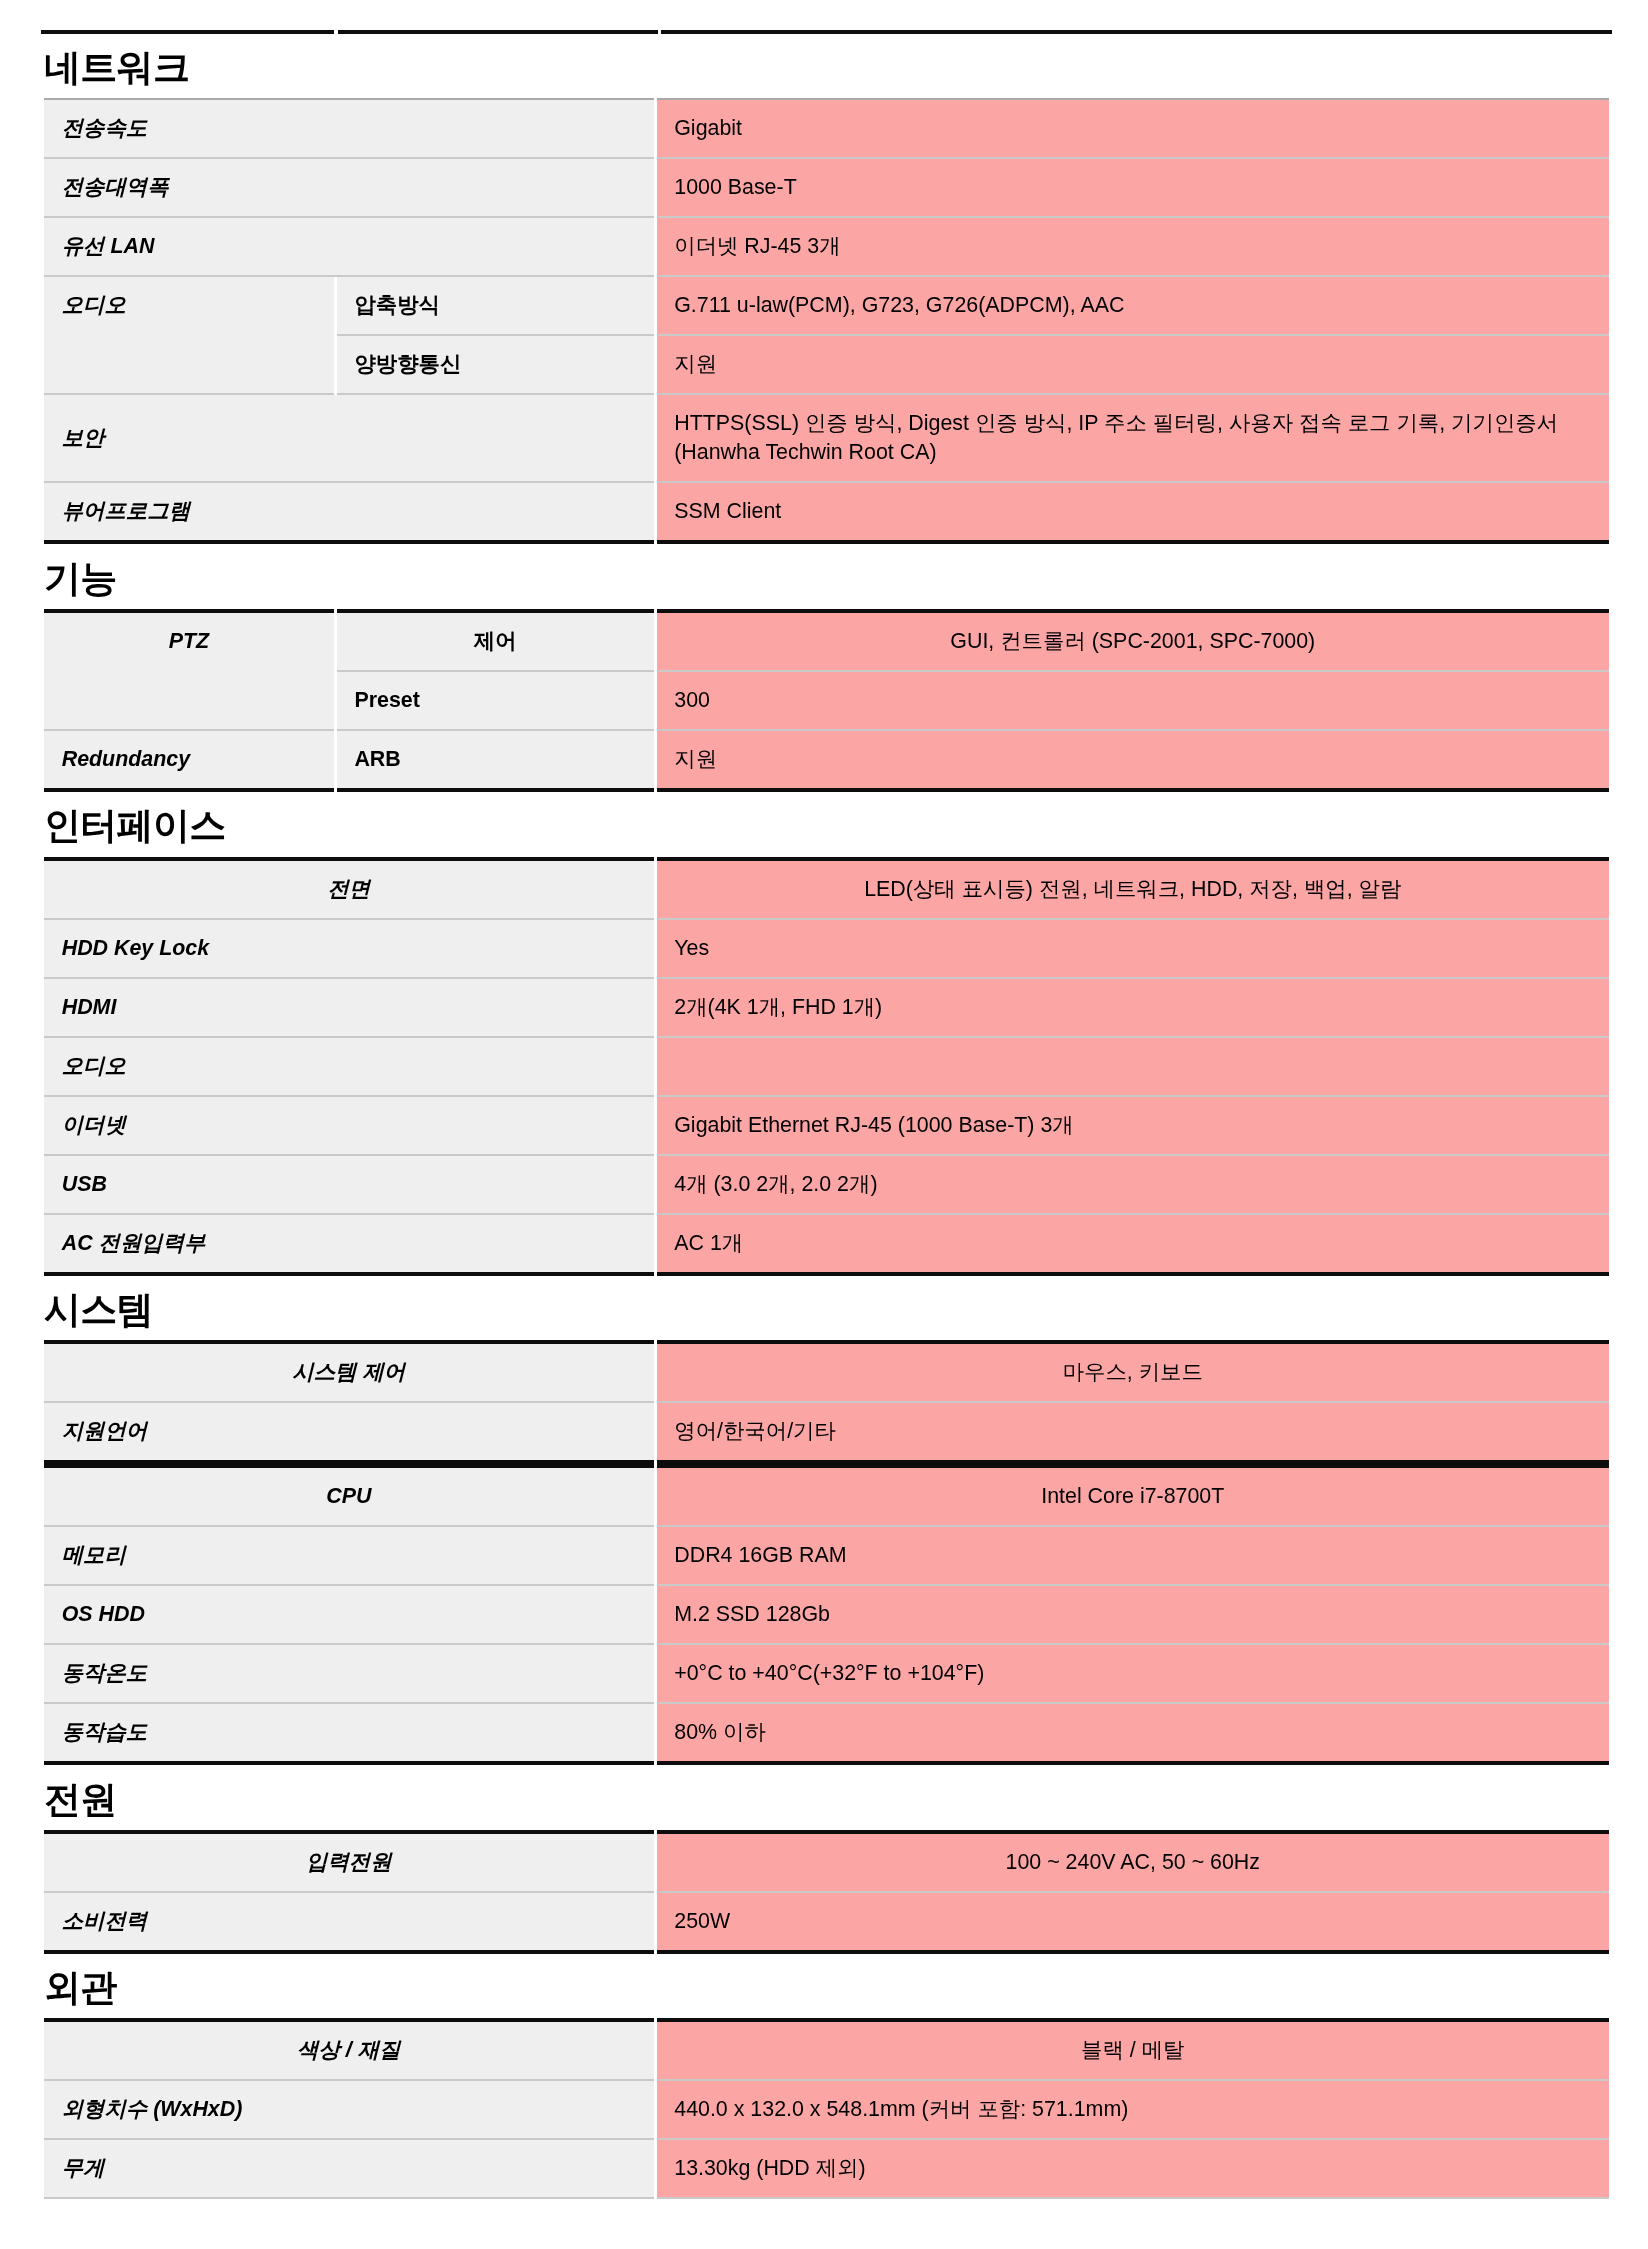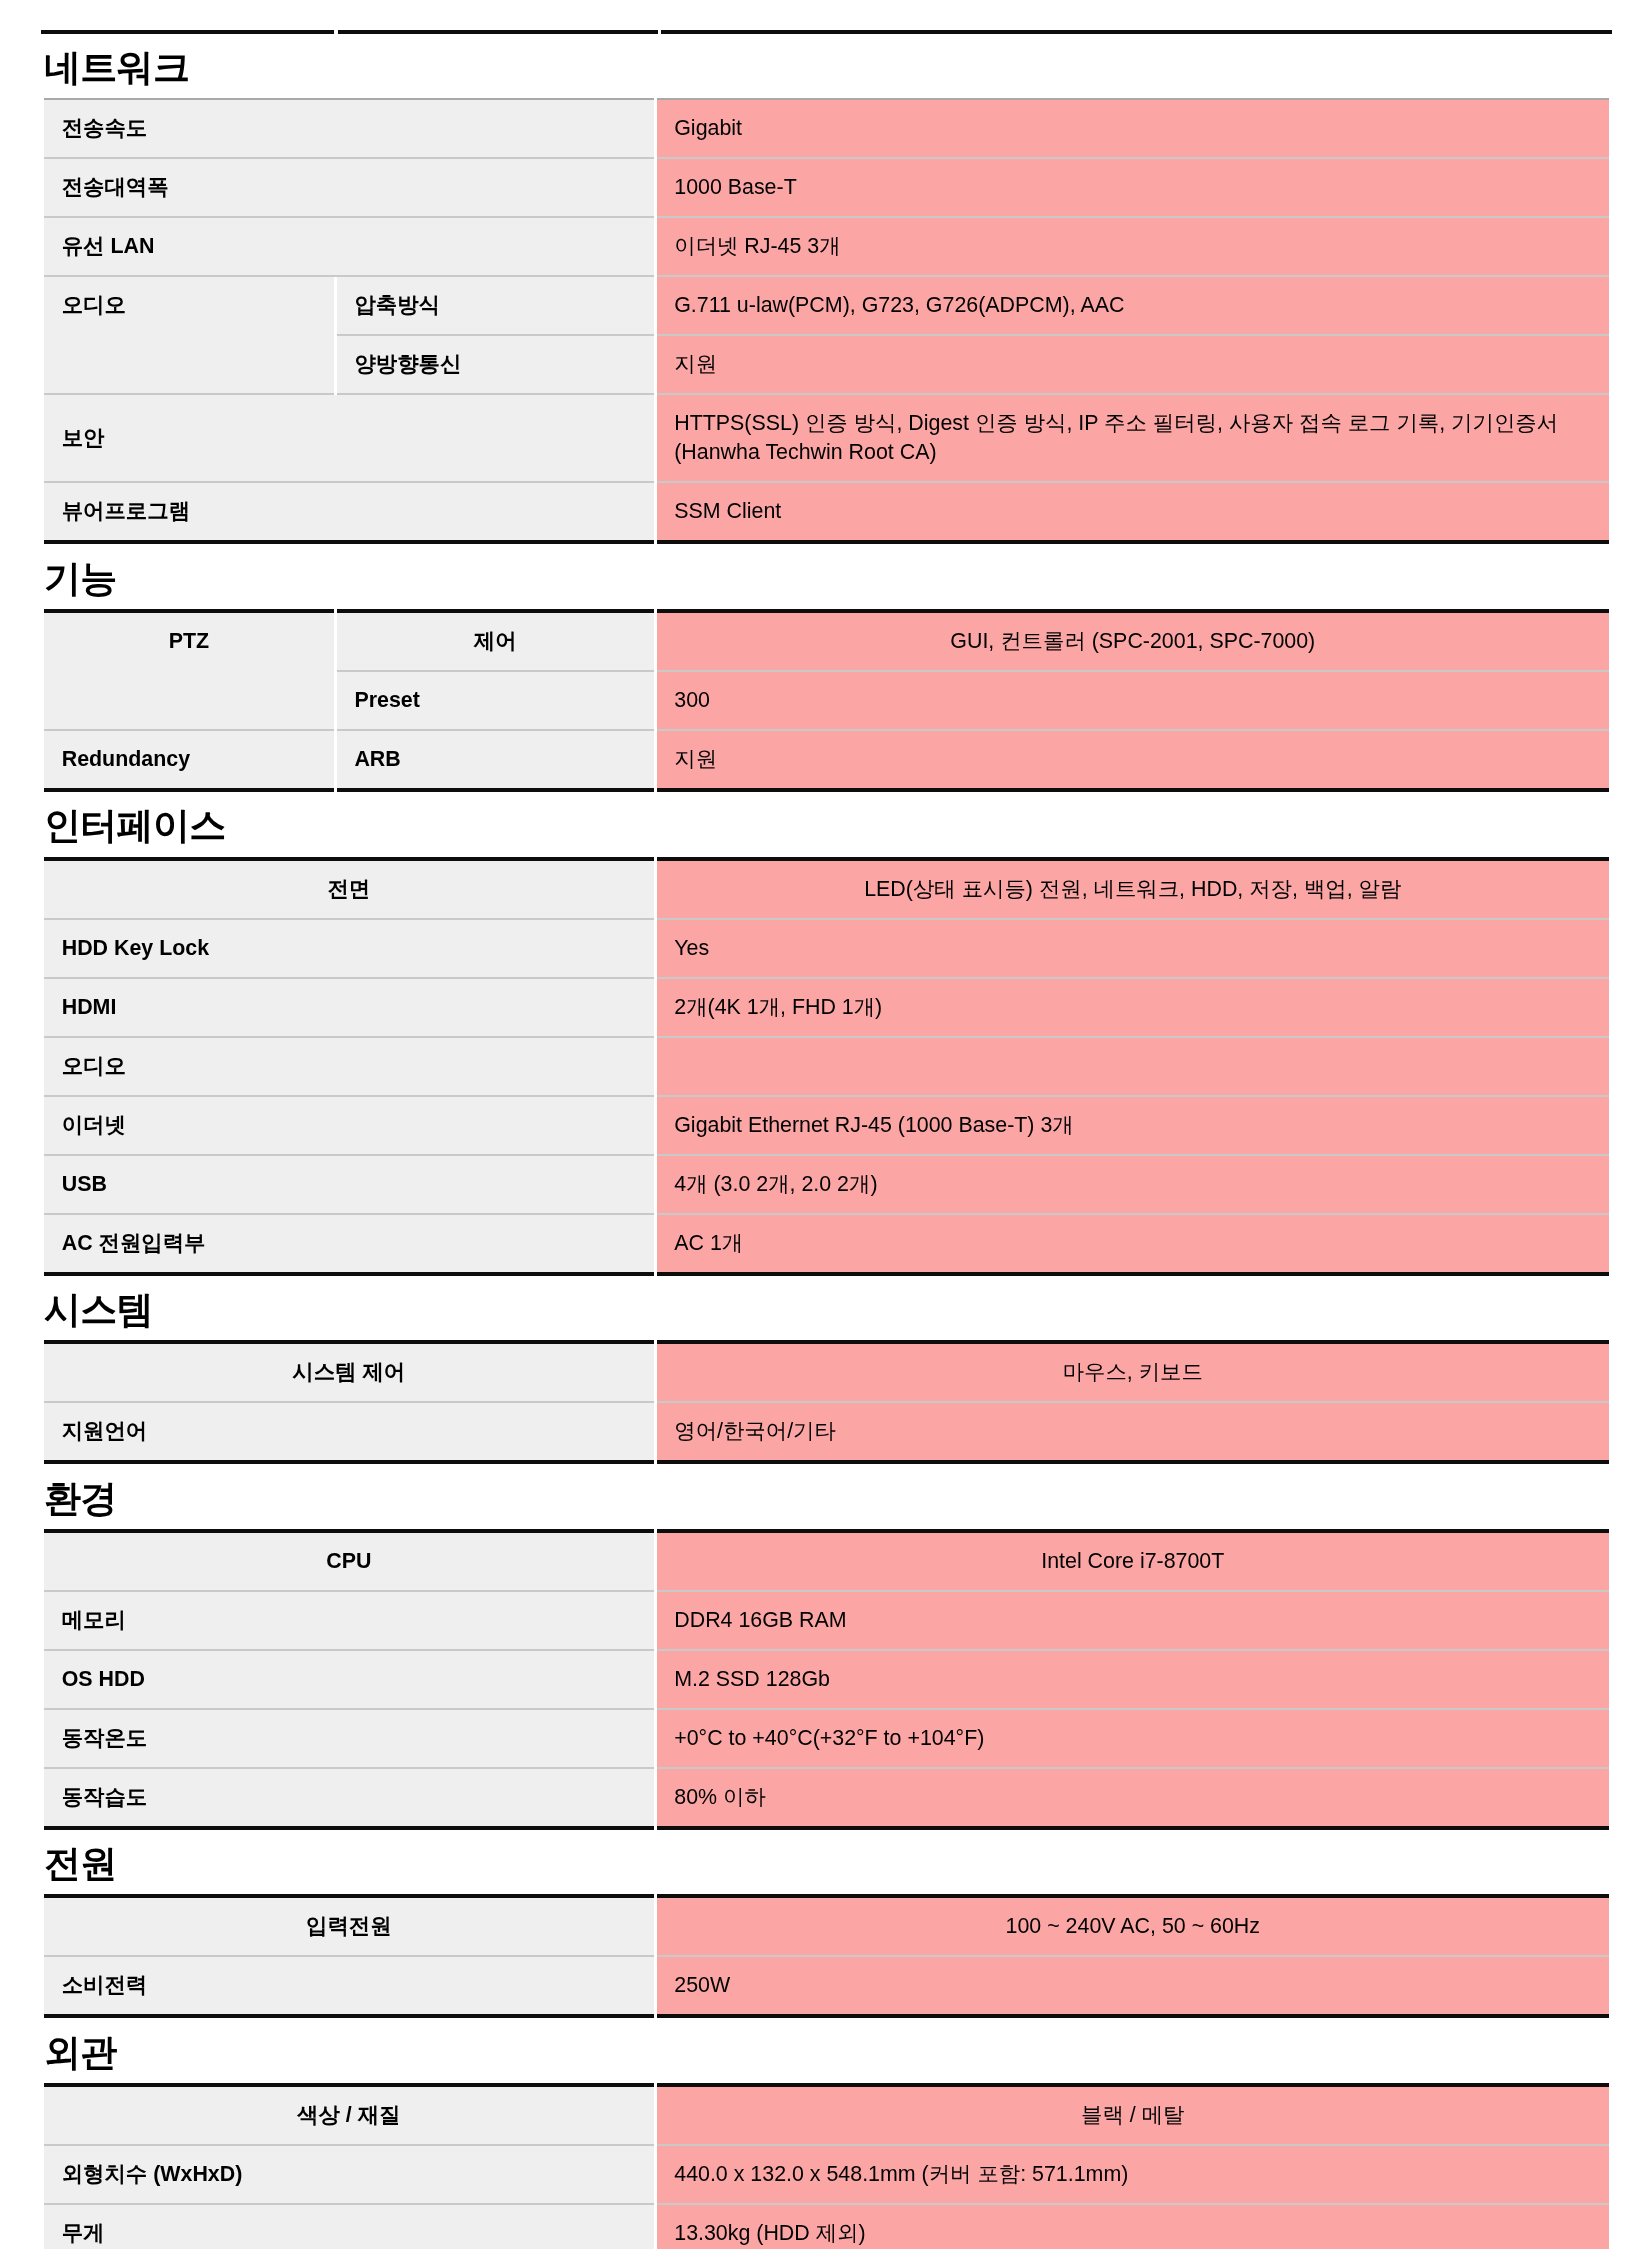--- a/index.html
+++ b/index.html
@@ -50,20 +50,21 @@
     line-height: 29px;
     padding: 14px 17.7px;
     vertical-align: middle;
     border-bottom: 2.2px solid #c9c9c9;
     word-break: keep-all;
   }
   td.lab {
     background: #efefef;
     font-weight: 700;
     padding-left: 22px;
+    font-style: italic;
   }
   td.lab.span { vertical-align: top; }
   td.sub {
     background: #efefef;
     font-weight: 700;
   }
   td.val { background: #fca5a5; }
 
   
   table.spec.first-table > tbody > tr.row-first > td { border-top: 2.2px solid #a9a9a9; }
@@ -205,21 +206,20 @@
               <td class="val">마우스, 키보드</td>
             </tr>
             <tr class="row-last">
               <td class="lab bb" colspan="2">지원언어</td>
               <td class="val bb">영어/한국어/기타</td>
             </tr>
           </tbody>
         </table>
       </section>
       <section>
-        <div class="section-title">환경</div>
         <table class="spec black-top black-bottom">
           <colgroup>
             <col style="width: 289px;">
             <col style="width: 316px;">
             <col style="width: 950px;">
           </colgroup>
           <tbody>
             <tr class="row-first">
               <td class="lab" colspan="2">CPU</td>
               <td class="val">Intel Core i7-8700T</td>

